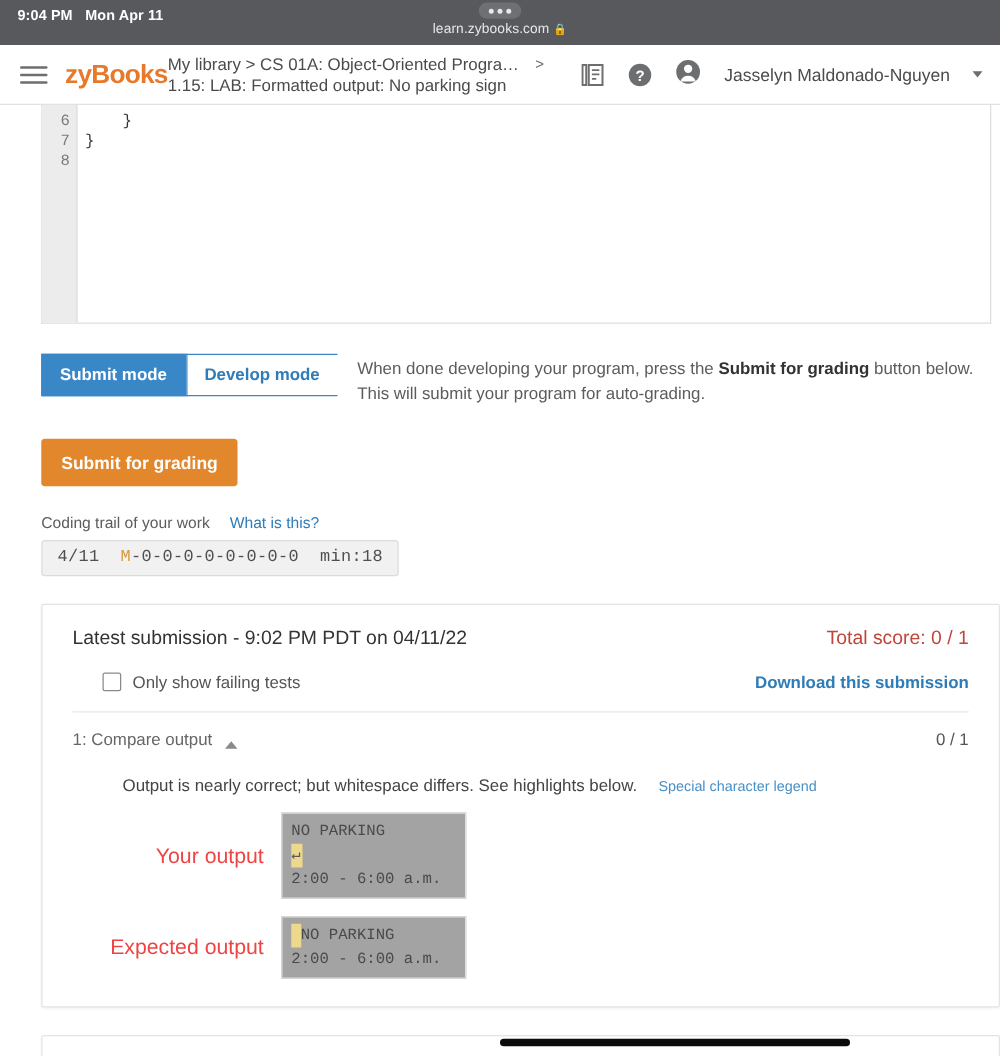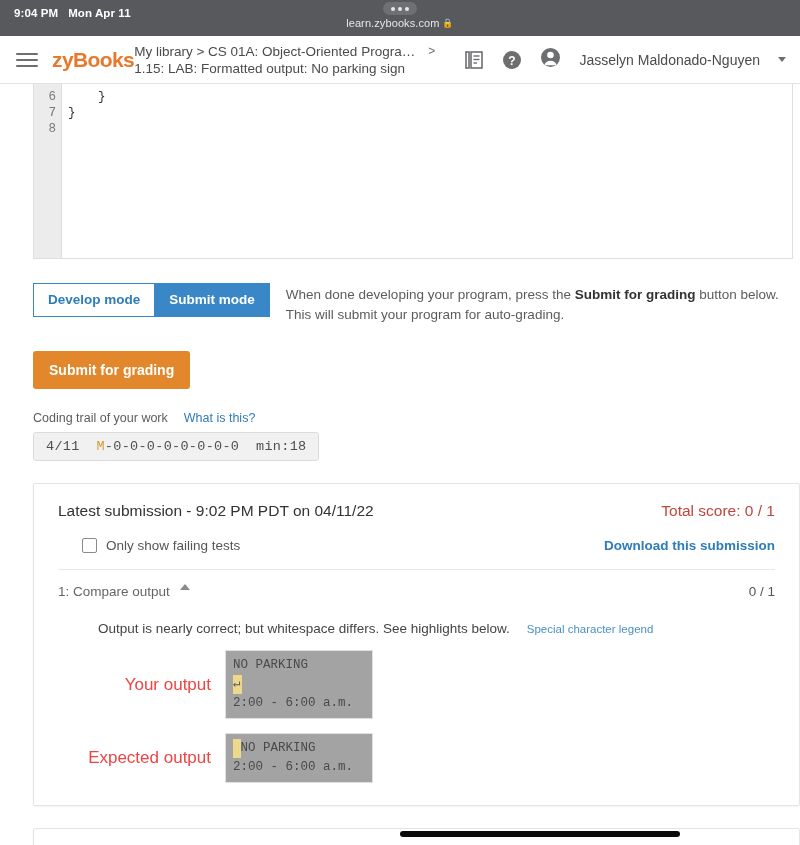--- a/index.html
+++ b/index.html
@@ -257,21 +257,21 @@
   .divider { border-top: 1px solid #e8e8e8; margin-top: 16px; }
 
   .test-head {
     margin-top: 14px;
     display: flex;
     align-items: center;
     justify-content: space-between;
   }
   .test-title {
     font-size: 13.5px; color: #666666;
-    display: flex; align-items: flex-start; gap: 10px;
+    display: flex; align-items: flex-end; gap: 10px;
     cursor: pointer;
   }
   .chev-up {
     width: 0; height: 0;
     border-left: 5px solid transparent;
     border-right: 5px solid transparent;
     border-bottom: 6px solid #8a8a8a;
   }
   .test-score { font-size: 13.5px; color: #555555; white-space: nowrap; }
 
@@ -423,22 +423,22 @@
       <div class="code-area">
         <div>    }</div>
         <div>}</div>
         <div></div>
       </div>
     </div>
 
     
     <div class="mode-row">
       <div class="mode-toggle">
+        <div class="mode-btn active">Submit mode</div>
         <div class="mode-btn inactive">Develop mode</div>
-        <div class="mode-btn active">Submit mode</div>
       </div>
       <div class="mode-desc">
         <span>When done developing your program, press the </span><b>Submit for grading</b><span> button below. This will submit your program for auto-grading.</span>
       </div>
     </div>
 
     
     <button class="submit-btn">Submit for grading</button>
 
     

